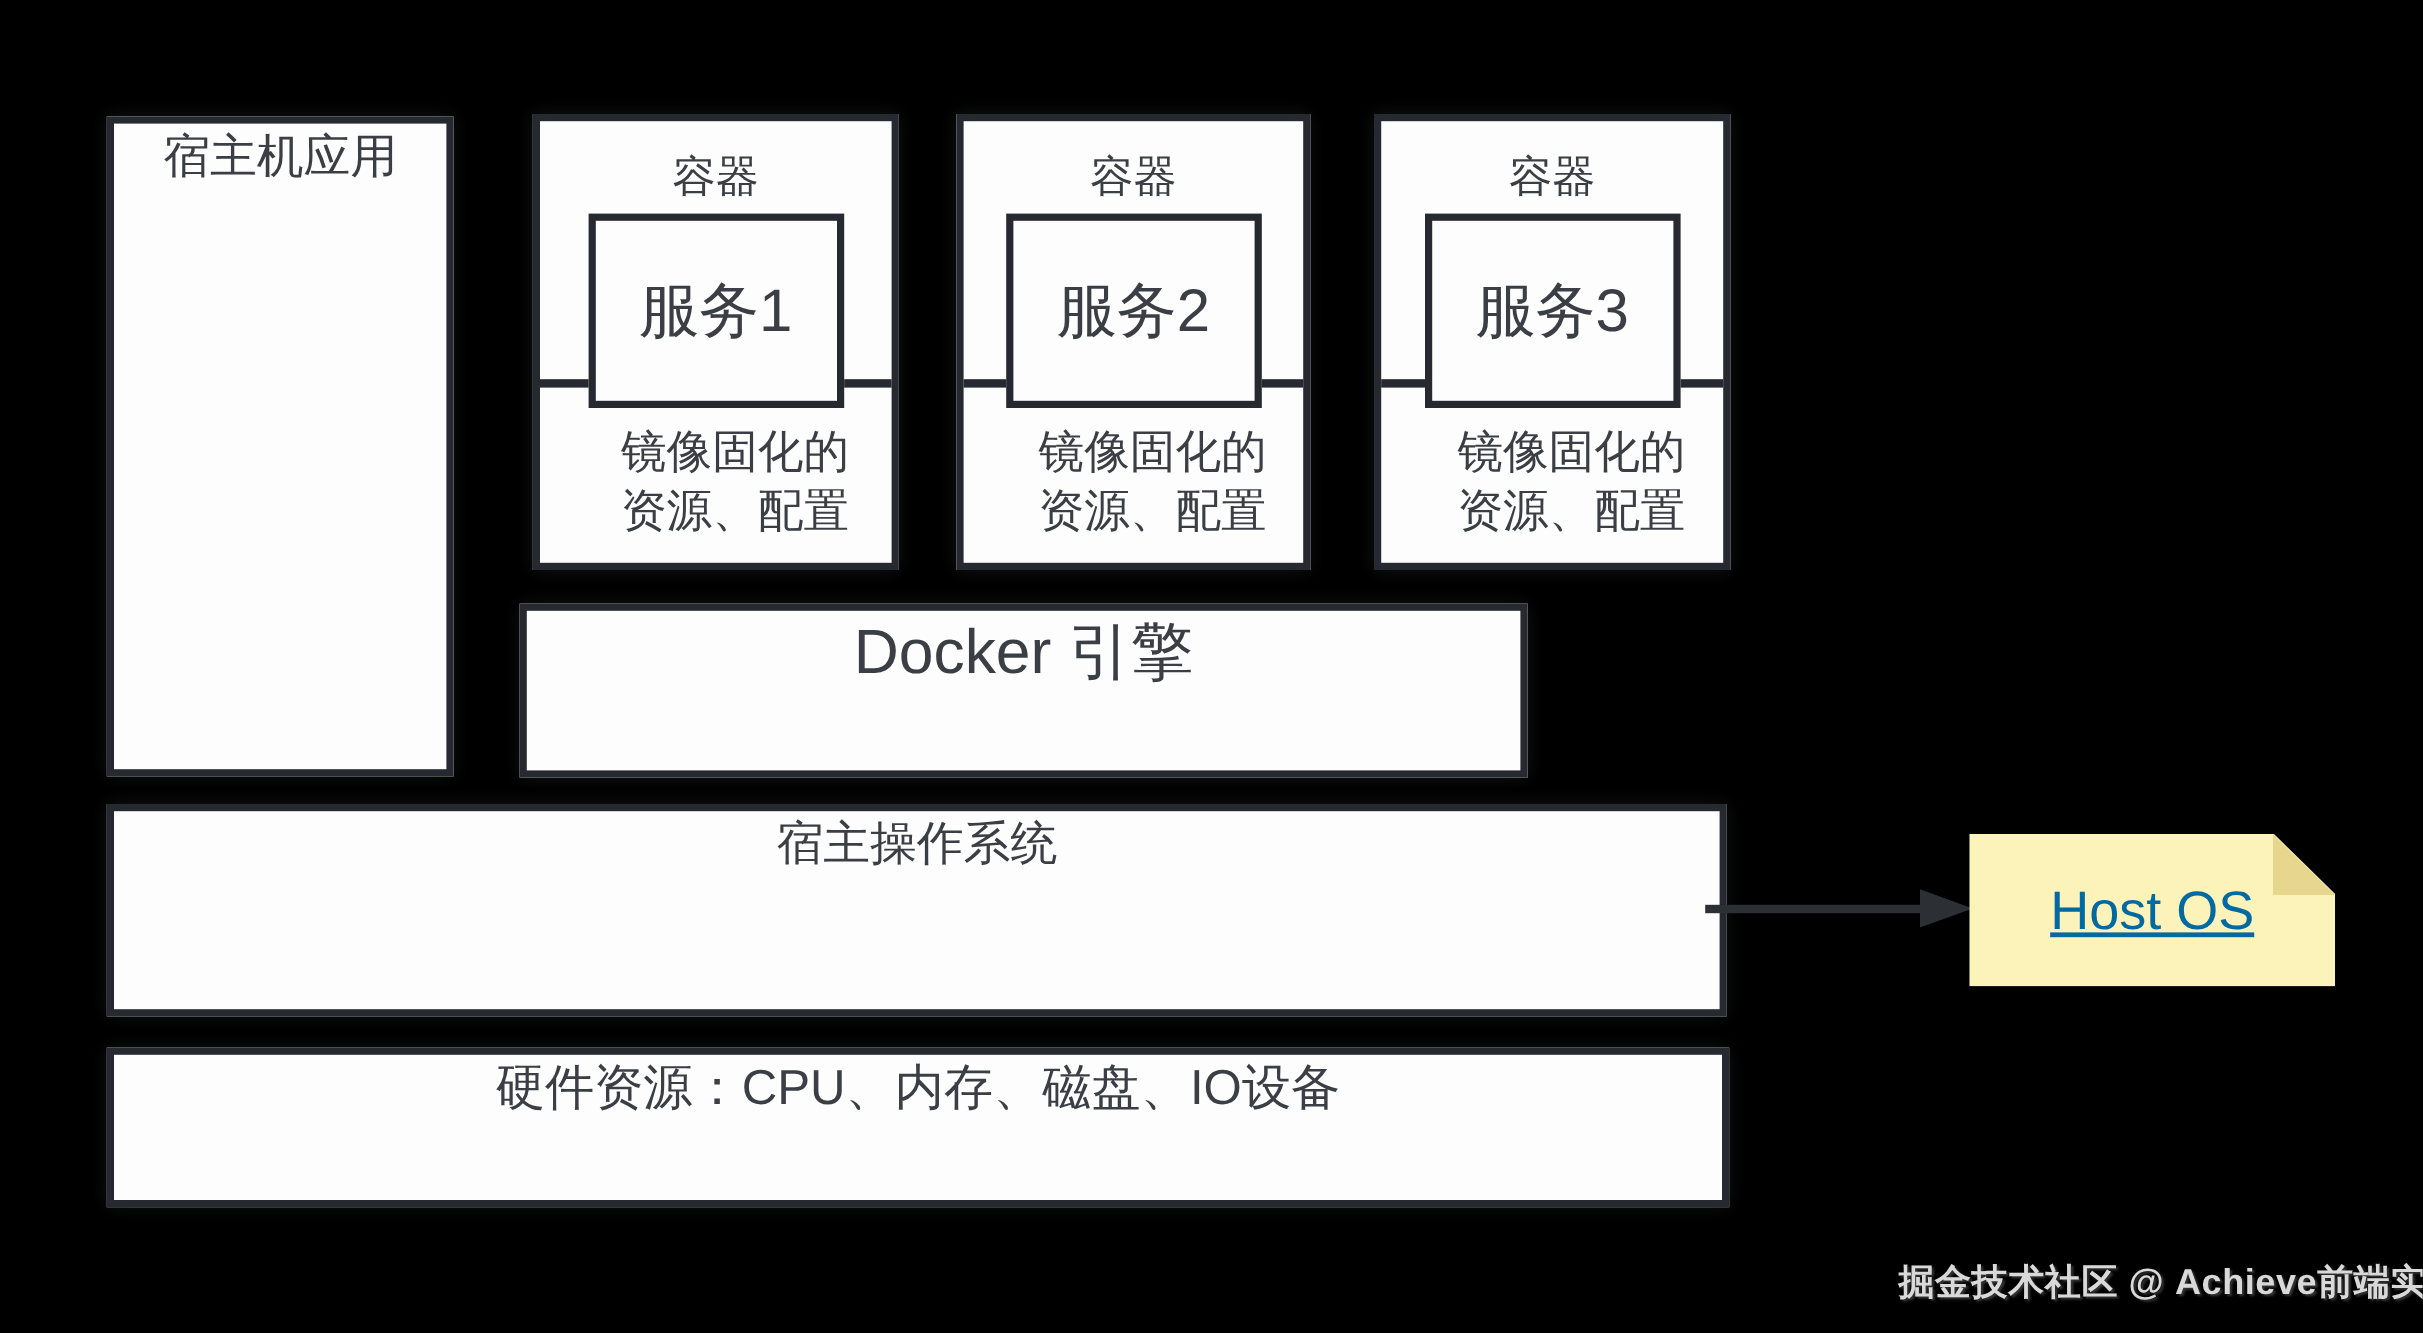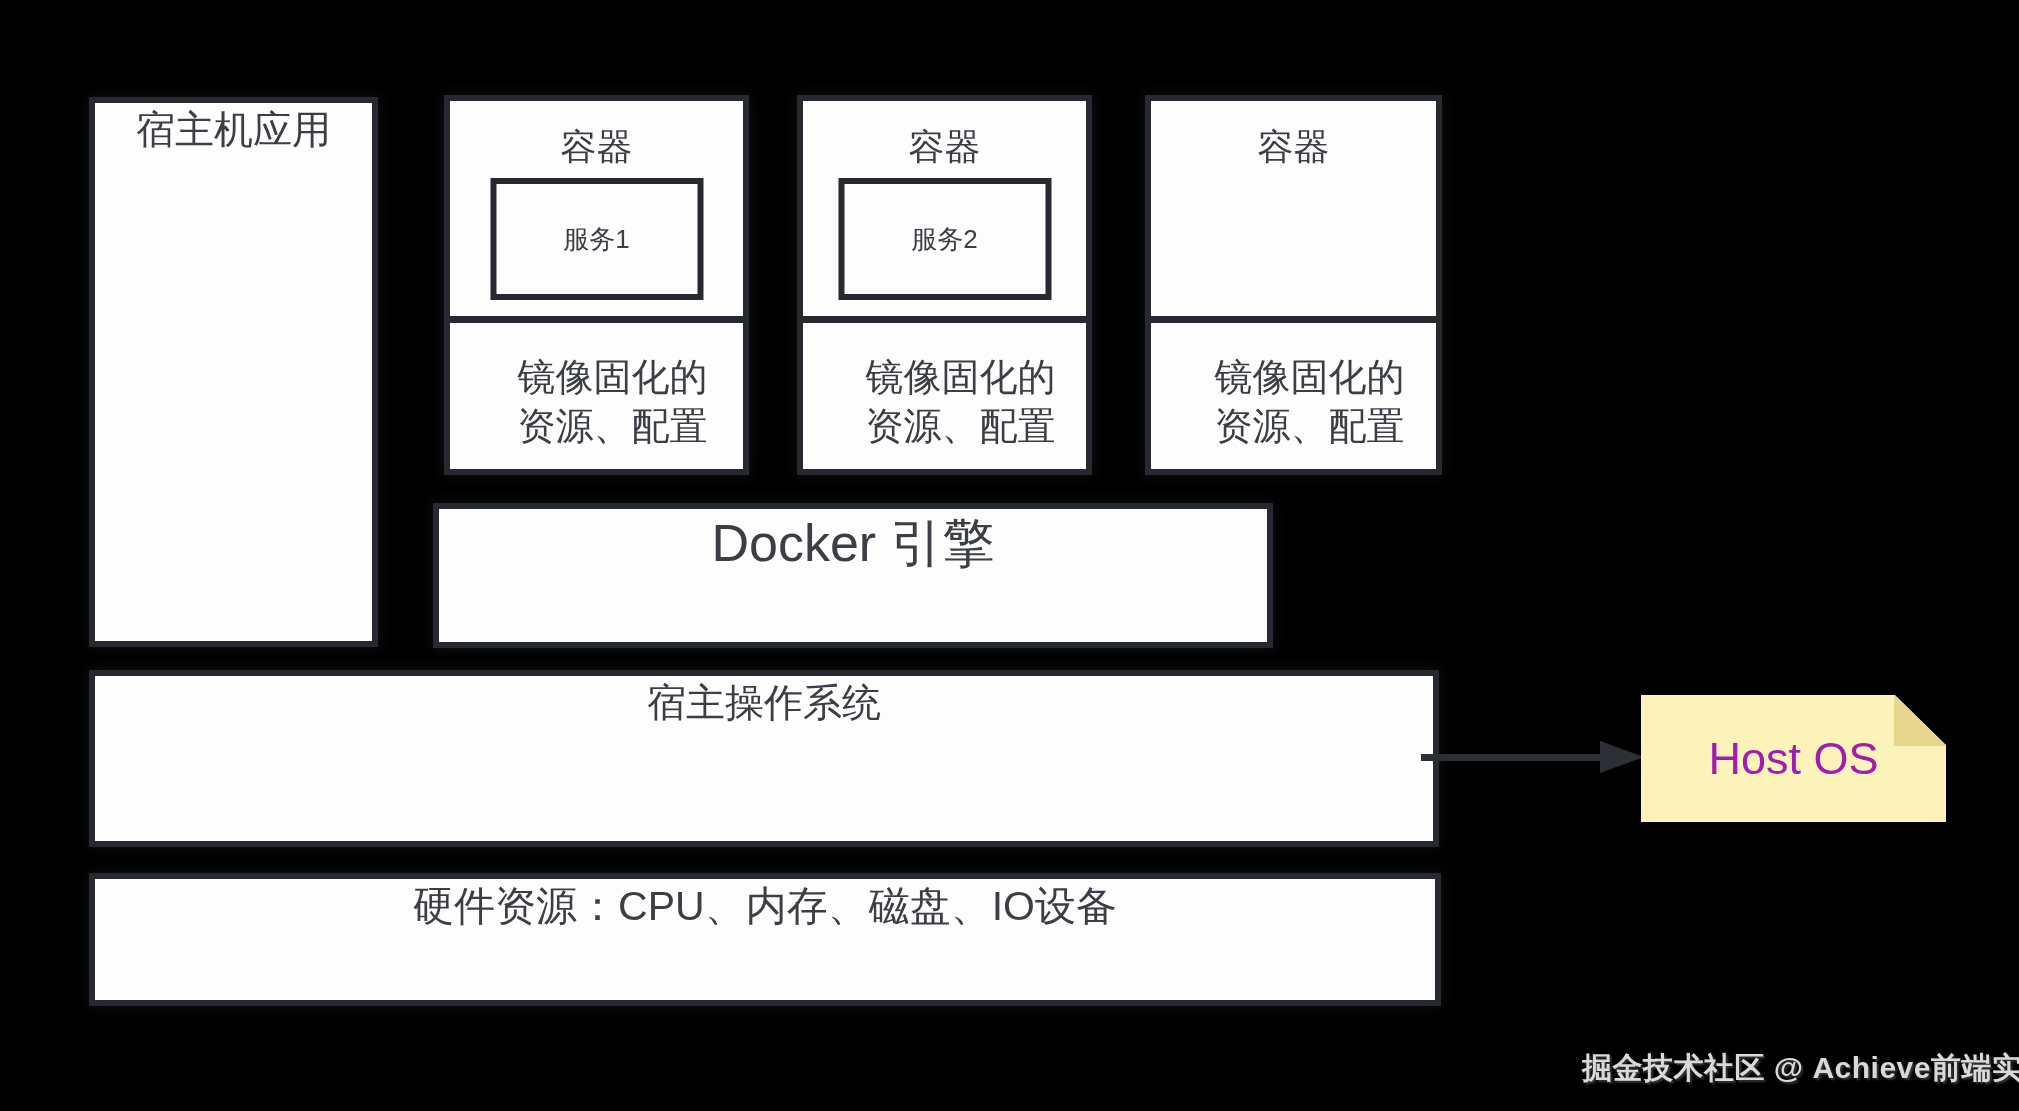--- a/index.html
+++ b/index.html
@@ -42,29 +42,29 @@
   .container-title {
     position: absolute;
     left: 0; right: 0; top: 22px;
     text-align: center;
     font-size: 36px;
   }
   .service-box {
     position: absolute;
     left: 50%; top: 77px;
     transform: translateX(-50%);
-    width: 213px; height: 122px;
+    width: 213px; height: 162px;
     background: #fdfdfd;
     border: 6px solid #26292f;
     box-sizing: border-box;
     z-index: 2;
     display: flex;
     align-items: center;
     justify-content: center;
-    font-size: 26px;
+    font-size: 50px;
   }
   .card-divider {
     position: absolute;
     left: 0; right: 0; top: 215px;
     height: 7px;
     background: #26292f;
     z-index: 1;
   }
   .image-res {
     position: absolute;
@@ -112,22 +112,23 @@
   .host-os-note {
     position: absolute;
     left: 1641px; top: 695px;
     width: 305px; height: 127px;
     background: #fbf3ba;
     clip-path: polygon(0 0, 254px 0, 100% 50px, 100% 100%, 0 100%);
     display: flex;
     align-items: center;
     justify-content: center;
     font-size: 45px;
-    color: #a21caf;
+    color: #0369a1;
     filter: drop-shadow(3px 4px 2px rgba(170,170,170,0.28));
+    text-decoration: underline;
   }
   .note-fold {
     position: absolute;
     right: 0; top: 0;
     width: 52px; height: 51px;
     background: #e7d78e;
     clip-path: polygon(0 0, 100% 100%, 0 100%);
   }
   .note-label { position: relative; z-index: 1; }
   
@@ -166,20 +167,23 @@
     <div class="service-box">
       <span>服务2</span>
     </div>
     <div class="card-divider"></div>
     <div class="image-res">镜像固化的
 资源、配置</div>
   </div>
 
   <div class="box container-card card-3">
     <div class="container-title">容器</div>
+    <div class="service-box">
+      <span>服务3</span>
+    </div>
     <div class="card-divider"></div>
     <div class="image-res">镜像固化的
 资源、配置</div>
   </div>
 
   <div class="box docker-engine center-flex">
     <span>Docker 引擎</span>
   </div>
 
   <div class="box host-os-layer center-flex">

